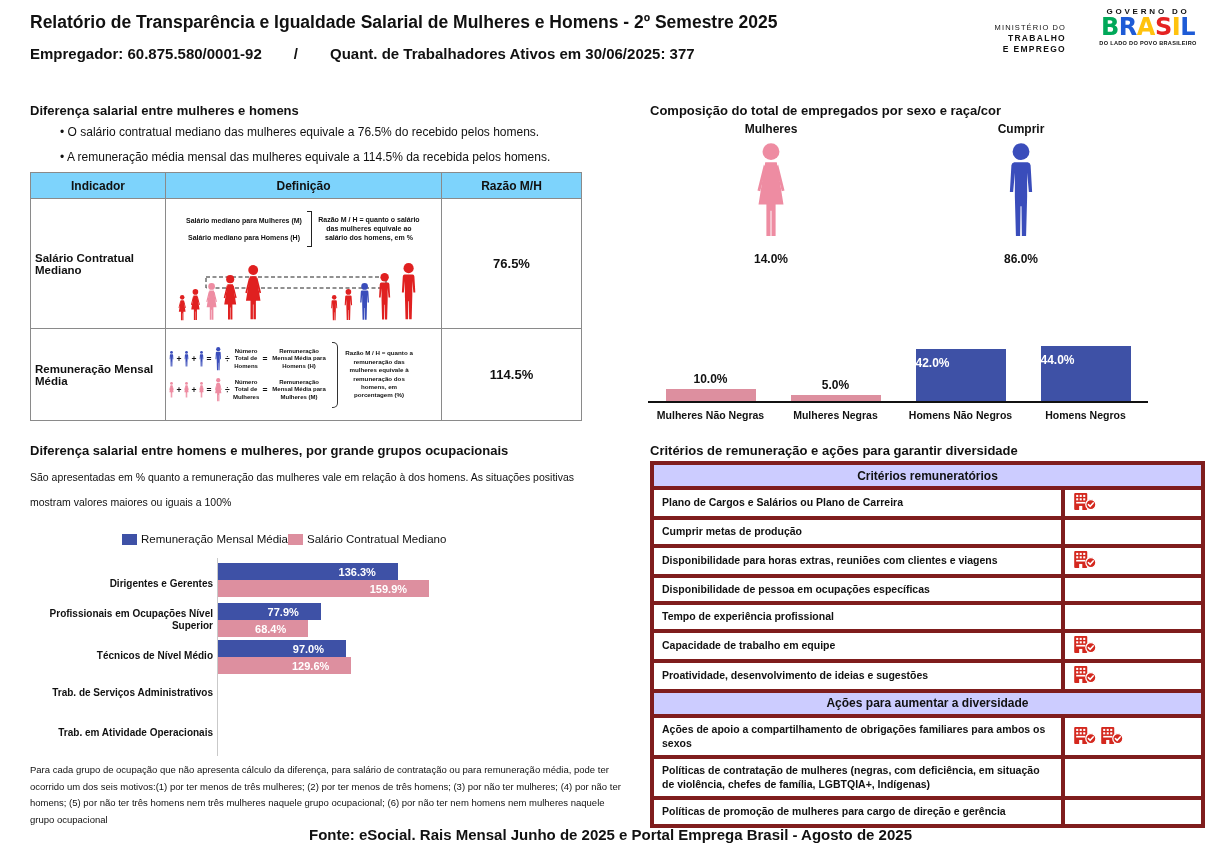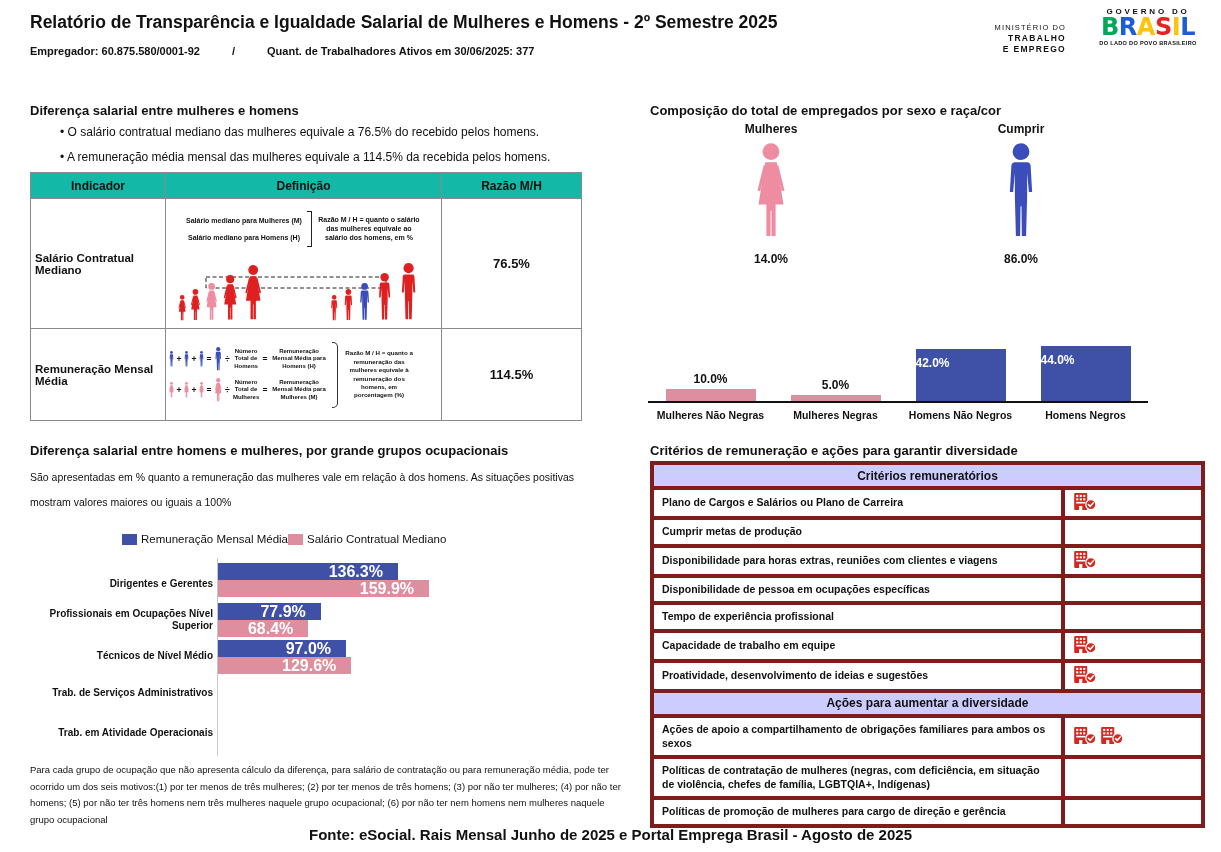--- a/index.html
+++ b/index.html
@@ -2,38 +2,38 @@
 <html><head>
 <meta charset="utf-8">
 <style>
   * { margin:0; padding:0; box-sizing:border-box; }
   html,body { background:#fff; }
   body { width:1221px; height:852px; position:relative; overflow:hidden;
          font-family:"Liberation Sans","DejaVu Sans",sans-serif; color:#111; }
   .abs { position:absolute; }
   
   .h-title { left:30px; top:12px; font-size:17.5px; font-weight:bold; }
-  .h-sub   { left:30px; top:45px; font-size:11px; font-weight:bold; display:flex; gap:32px;justify-content:flex-end; }
+  .h-sub   { left:30px; top:45px; font-size:15px; font-weight:bold; display:flex; gap:32px;justify-content:flex-end; }
   .ministry { left:960px; top:23px; width:106px; text-align:right; line-height:1.3; }
   .ministry .l1 { font-size:7.5px; letter-spacing:1.1px; }
   .ministry .l2 { font-size:8.5px; font-weight:bold; letter-spacing:1.3px; }
   .gov { left:1080px; top:7px; width:136px; text-align:center; }
   .gov-top { font-size:8px; font-weight:800; letter-spacing:2.8px; }
   .gov-brand { font-size:24px; font-weight:900; line-height:0.95; letter-spacing:-0.5px;
                font-family:"DejaVu Sans",sans-serif; }
   .gl1{color:#00a859}.gl2{color:#1e5bd6}.gl3{color:#ffc20e}.gl4{color:#e52322}.gl5{color:#ffc20e}.gl6{color:#1e5bd6}
   .gov-tag { font-size:5.6px; font-weight:bold; letter-spacing:0.3px; margin-top:1px; }
   
   .sec-title { font-size:13px; font-weight:bold; }
   .bullet { left:60px; font-size:12px; }
   .bullet::before { content:"• "; }
   
   table.gap { left:30px; top:172px; width:551px; border-collapse:collapse; table-layout:fixed; }
   .gap th,.gap td { border:1px solid #8a8a8a; }
-  .gap th { background:#14b8a6; font-size:12px; height:26px; }
+  .gap th { background:#7dd3fc; font-size:12px; height:26px; }
   .gap td.ind { font-size:11.5px; font-weight:bold; padding-left:4px; }
   .gap td.ratio { font-size:13px; font-weight:bold; text-align:center; }
   .gap tr.r1 { height:130px; } .gap tr.r2 { height:92px; }
   .d1 { height:100%; display:flex; flex-direction:column; padding:8px 2px 2px; }
   .d1-top { display:flex; align-items:center; justify-content:center; gap:5px; }
   .d1-col { display:flex; flex-direction:column; gap:10px; }
   .d1-col div { font-size:7px; font-weight:bold; text-align:center; }
   .vbrk { width:5px; height:36px; border:1.1px solid #222; border-left:none; }
   .d1-note { width:104px; font-size:7px; font-weight:bold; text-align:center; line-height:1.3; }
   .d1 svg.fig { margin-top:2px; align-self:center; }
@@ -63,21 +63,21 @@
   .ccat { width:125px; text-align:center; font-size:10.5px; font-weight:bold; }
   
   .occ-sub { left:30px; top:465px; width:585px; font-size:10.5px; line-height:25px; }
   .leg { display:flex; align-items:center; gap:4px; font-size:11.5px; }
   .sw { width:15px; height:11px; display:inline-block; }
   .occ { left:30px; top:558px; width:480px; height:200px; }
   .axis { position:absolute; left:187px; top:0; width:1px; height:198px; background:#c9c9c9; }
   .olab { position:absolute; left:0; width:183px; text-align:right; font-size:10px; font-weight:bold;
           transform:translateY(-50%); line-height:1.15; }
   .hbar { position:absolute; left:188px; height:17px; display:flex; align-items:center;
-          justify-content:flex-end; padding-right:15px; color:#fff; font-size:16px; font-weight:bold; }
+          justify-content:flex-end; padding-right:22px; color:#fff; font-size:11px; font-weight:bold; }
   .hb-blue { background:#3e51a6; } .hb-pink { background:#dd8f9f; }
   .footnote { left:30px; top:762px; width:592px; font-size:9.5px; line-height:16.5px; }
   
   table.crit { left:650px; top:461px; width:551px; border-collapse:collapse; table-layout:fixed; }
   .crit td { border:4px solid #7f1d1d; }
   .crit .hdr td { background:#ccccff; font-size:12px; font-weight:bold; text-align:center; height:25px; }
   .crit .lab { font-size:10.5px; font-weight:bold; padding:5px 8px; line-height:1.3; }
   .crit .ico { width:140px; padding:2px 8px; vertical-align:middle; }
   .bcheck { fill:#d4281e; margin-right:3px; }
   

